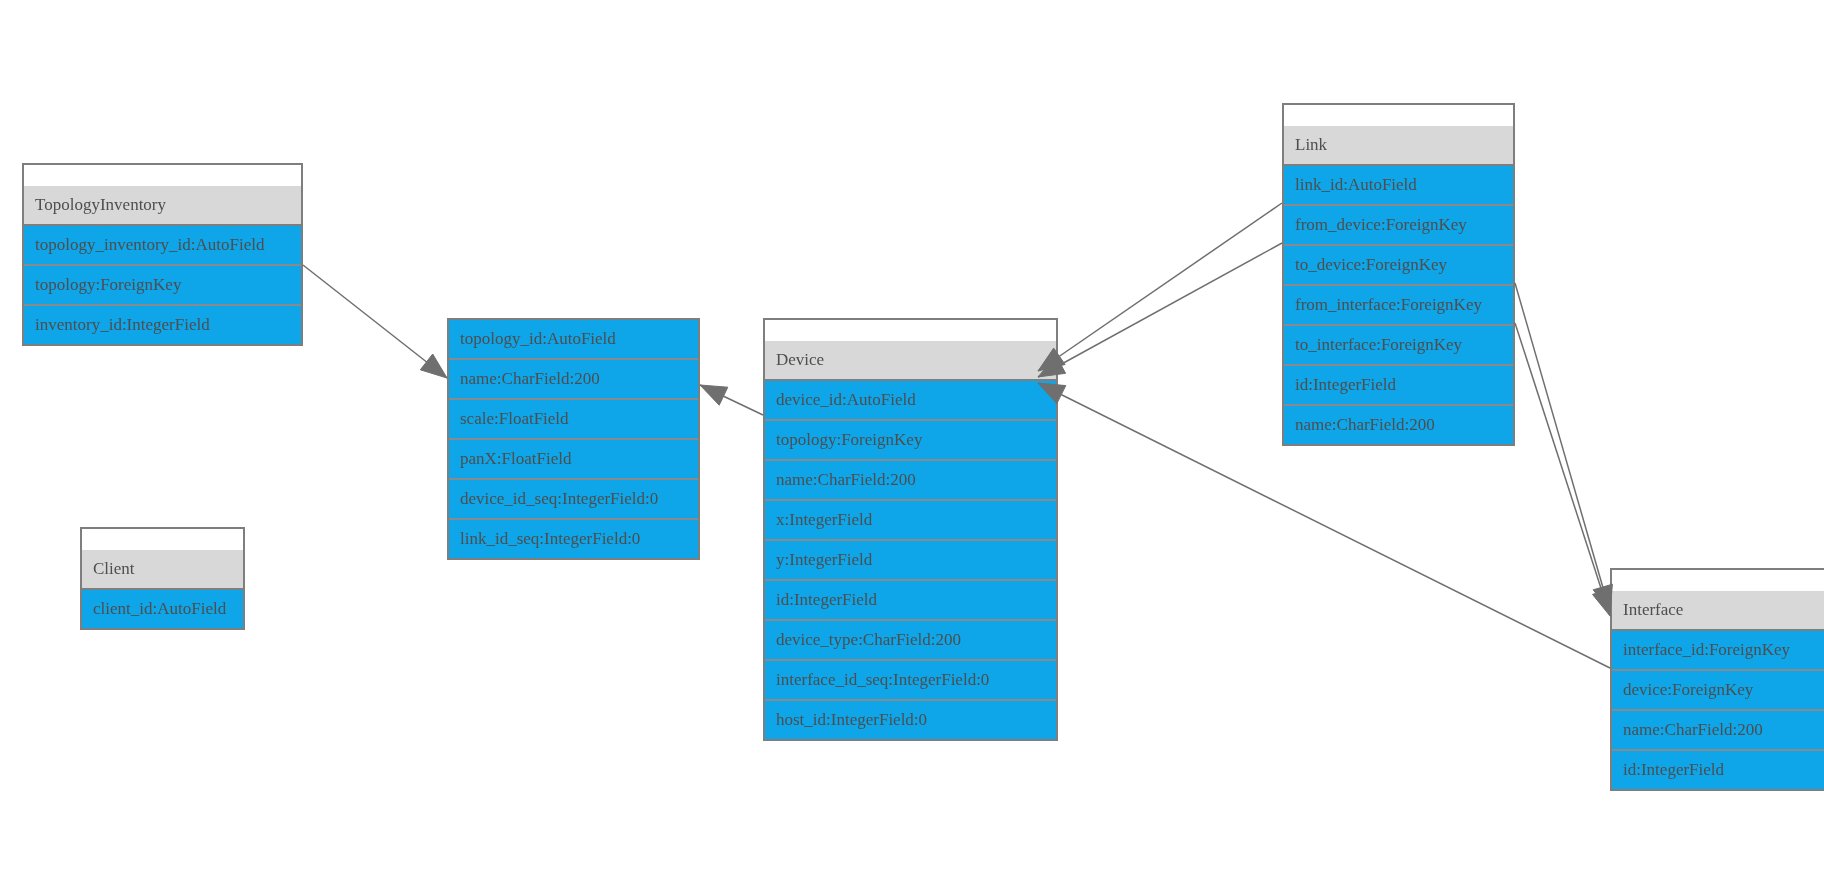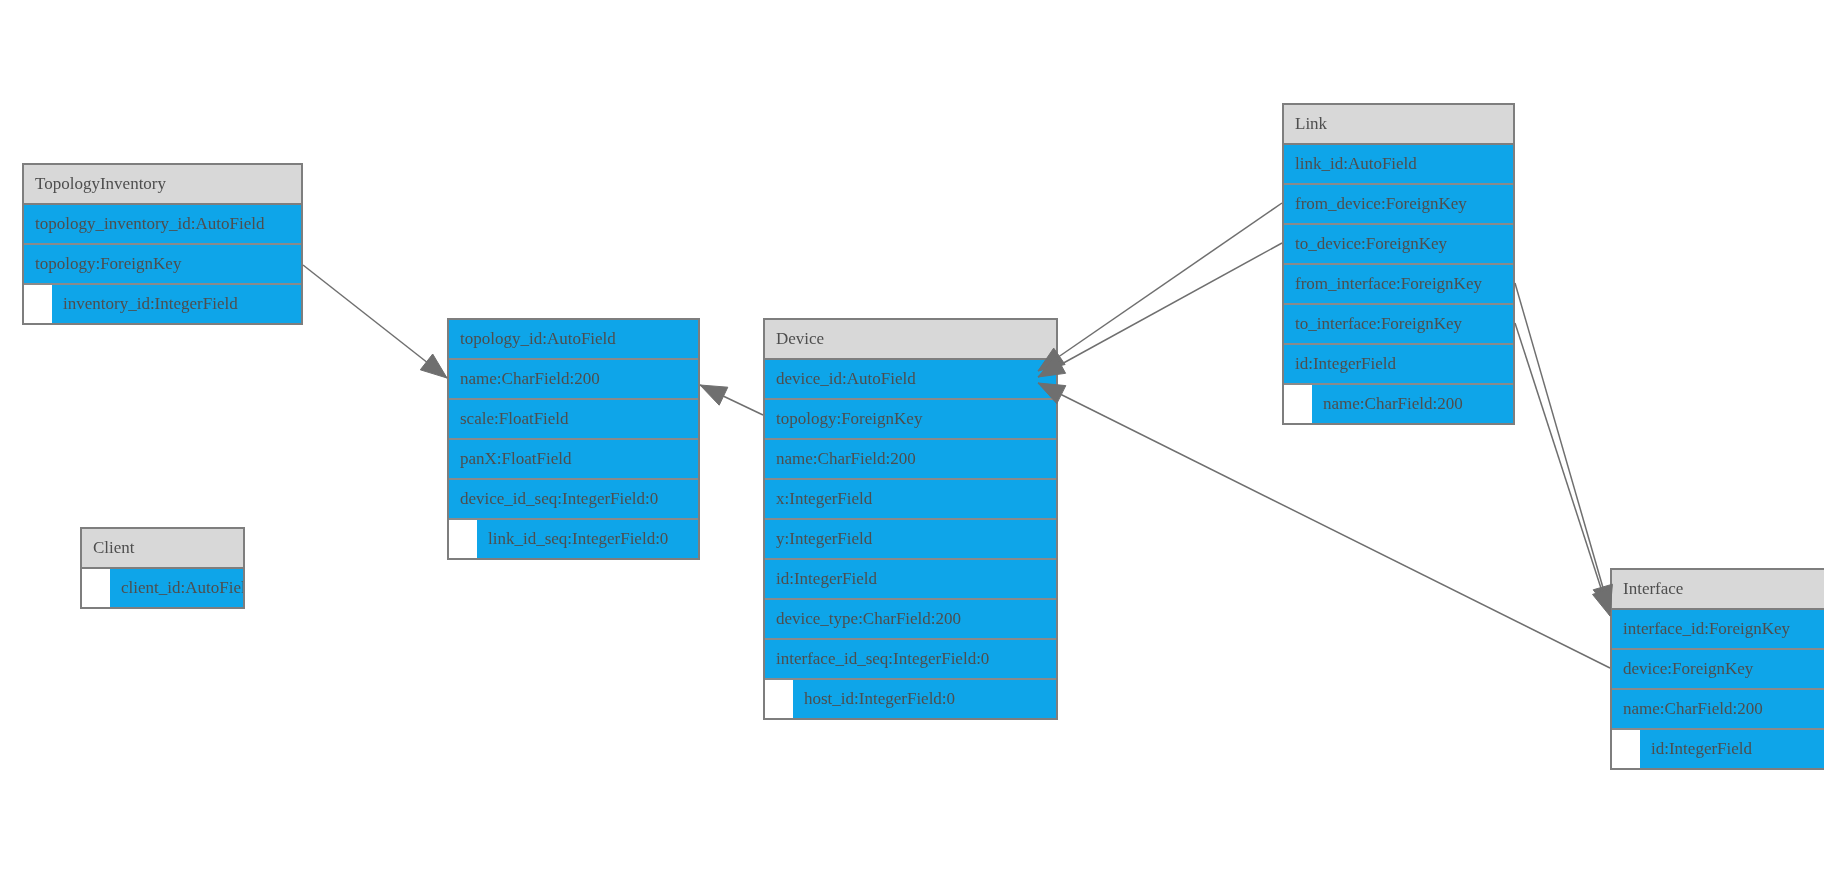--- a/index.html
+++ b/index.html
@@ -8,28 +8,28 @@
     font-family:"Liberation Serif", serif; overflow:hidden;
   }
   .entity {
     position:absolute; box-sizing:border-box;
     border:2px solid #7e7e7e; background:#ffffff;
     color:#4e4e4e; font-size:17px; z-index:1;
   }
   .entity-header {
     height:38px; line-height:38px; padding:0 11px;
     background:#d8d8d8; border-bottom:2px solid #7e7e7e;
-    white-space:nowrap; overflow:hidden;
+    white-space:nowrap; overflow:hidden;margin-top:21px;
   }
   .entity-row {
     height:38px; line-height:38px; padding:0 11px;
     border-bottom:2px solid #8a8a8a; background:#0ea5e9;
     white-space:nowrap; overflow:hidden;
   }
-  .entity-row:last-child { border-bottom:none;margin-left:28px; }
+  .entity-row:last-child { border-bottom:none; }
   #edges {
     position:absolute; left:0; top:0; width:1824px; height:874px;
     z-index:2; pointer-events:none;
   }
   #edges line { stroke:#6f6f6f; stroke-width:1.5; }
   #edges polygon { fill:#6f6f6f; stroke:#6f6f6f; }
 </style>
 </head>
 <body>
 

